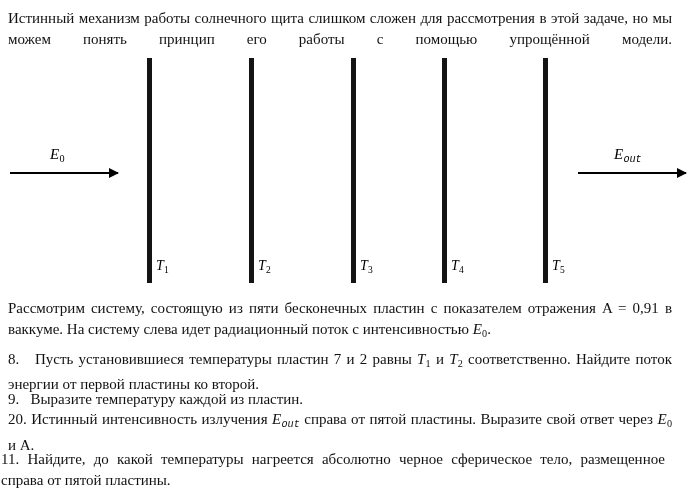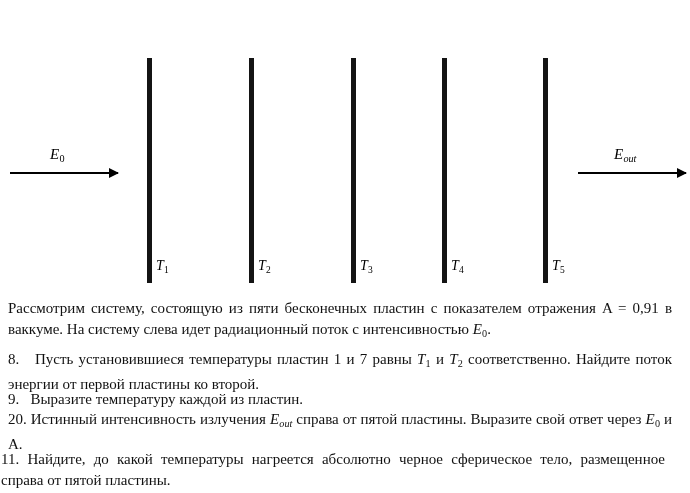--- a/index.html
+++ b/index.html
@@ -81,20 +81,21 @@
     letter-spacing: 0.2px;
   }
   .mathvar sub {
     font-style: normal;
     font-size: 0.68em;
     vertical-align: -0.28em;
     letter-spacing: 0;
   }
   .mathvar sub.it {
     font-style: italic;
+    font-family: Liberation Mono, monospace;
   }
 
   
   #plate-diagram {
     position: absolute;
     left: 0;
     top: 50px;
     width: 690px;
     height: 240px;
   }
@@ -141,20 +142,21 @@
   #arrow-in       { left: 10px;  width: 108px; }
   #arrow-out      { left: 578px; width: 108px; }
   #label-e-in     { left: 50px; }
   #label-e-out    { left: 614px; }
 </style>
 </head>
 <body>
 
 <div class="page">
 
+  <div class="para last-line-left" id="intro-paragraph">Истинный механизм работы солнечного щита слишком сложен для рассмотрения в этой задаче, но мы можем понять принцип его работы с помощью упрощённой модели.</div>
 
   <div id="plate-diagram">
 
     <div class="flow-arrow" id="arrow-in"></div>
     <div class="flow-label" id="label-e-in">
       <span class="mathvar"><span>E</span><sub>0</sub></span>
     </div>
 
     <div class="plate" style="left:147px"></div>
     <div class="plate-label" style="left:156px">
@@ -185,21 +187,21 @@
     <div class="flow-label" id="label-e-out">
       <span class="mathvar"><span>E</span><sub class="it">out</sub></span>
     </div>
   </div>
 
   <div class="para" id="setup-paragraph">
     <span>Рассмотрим систему, состоящую из пяти бесконечных пластин с показателем отражения A = 0,91 в ваккуме. На систему слева идет радиационный поток с интенсивностью </span><span class="mathvar">E<sub>0</sub></span><span>.</span>
   </div>
 
   <div class="para" id="question-8">
-    <span class="qnum">8.</span>&nbsp;&nbsp;&nbsp;<span>Пусть установившиеся температуры пластин 1 и 7 равны </span><span class="mathvar"><span>T</span><sub>1</sub></span><span> и </span><span class="mathvar"><span>T</span><sub>2</sub></span><span> соответственно. Найдите поток энергии от первой пластины ко второй.</span>
+    <span class="qnum">8.</span>&nbsp;&nbsp;&nbsp;<span>Пусть установившиеся температуры пластин 7 и 2 равны </span><span class="mathvar"><span>T</span><sub>1</sub></span><span> и </span><span class="mathvar"><span>T</span><sub>2</sub></span><span> соответственно. Найдите поток энергии от первой пластины ко второй.</span>
   </div>
 
   <div class="para" id="question-9">
     <span class="qnum">9.</span>&nbsp;&nbsp;&nbsp;<span>Выразите температуру каждой из пластин.</span>
   </div>
 
   <div class="para" id="question-10">
     <span class="qnum">20.</span>&nbsp;<span>Истинный интенсивность излучения </span><span class="mathvar"><span>E</span><sub class="it">out</sub></span><span> справа от пятой пластины. Выразите свой ответ через </span><span class="mathvar"><span>E</span><sub>0</sub></span><span> и A.</span>
   </div>
 

